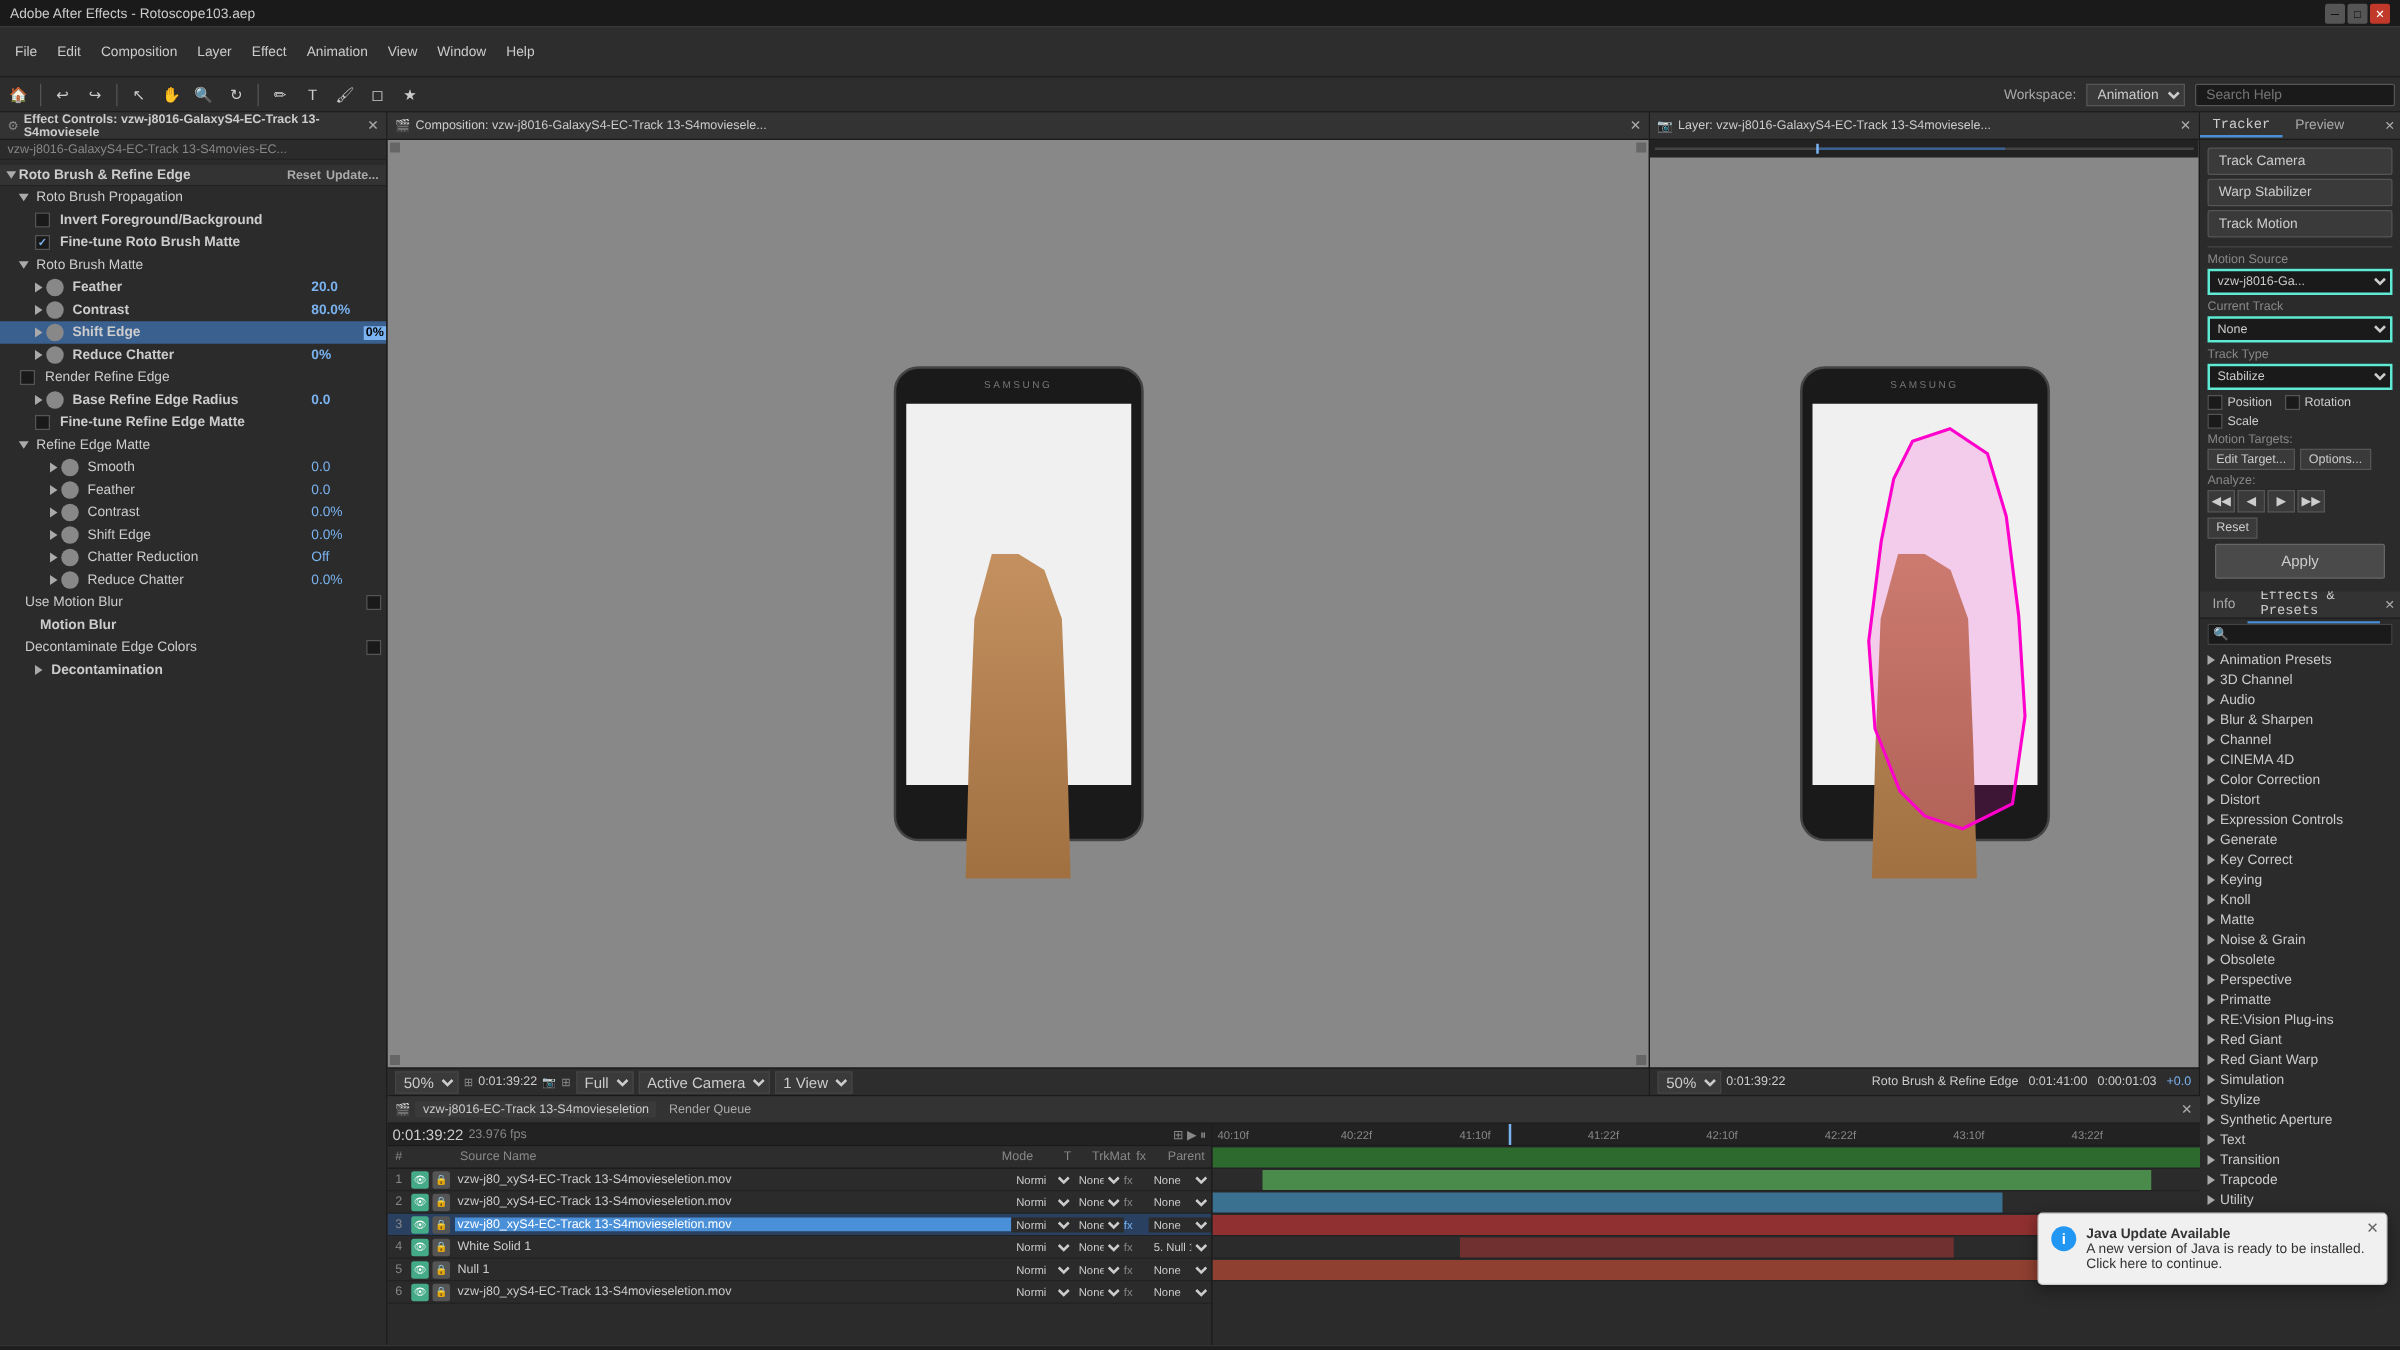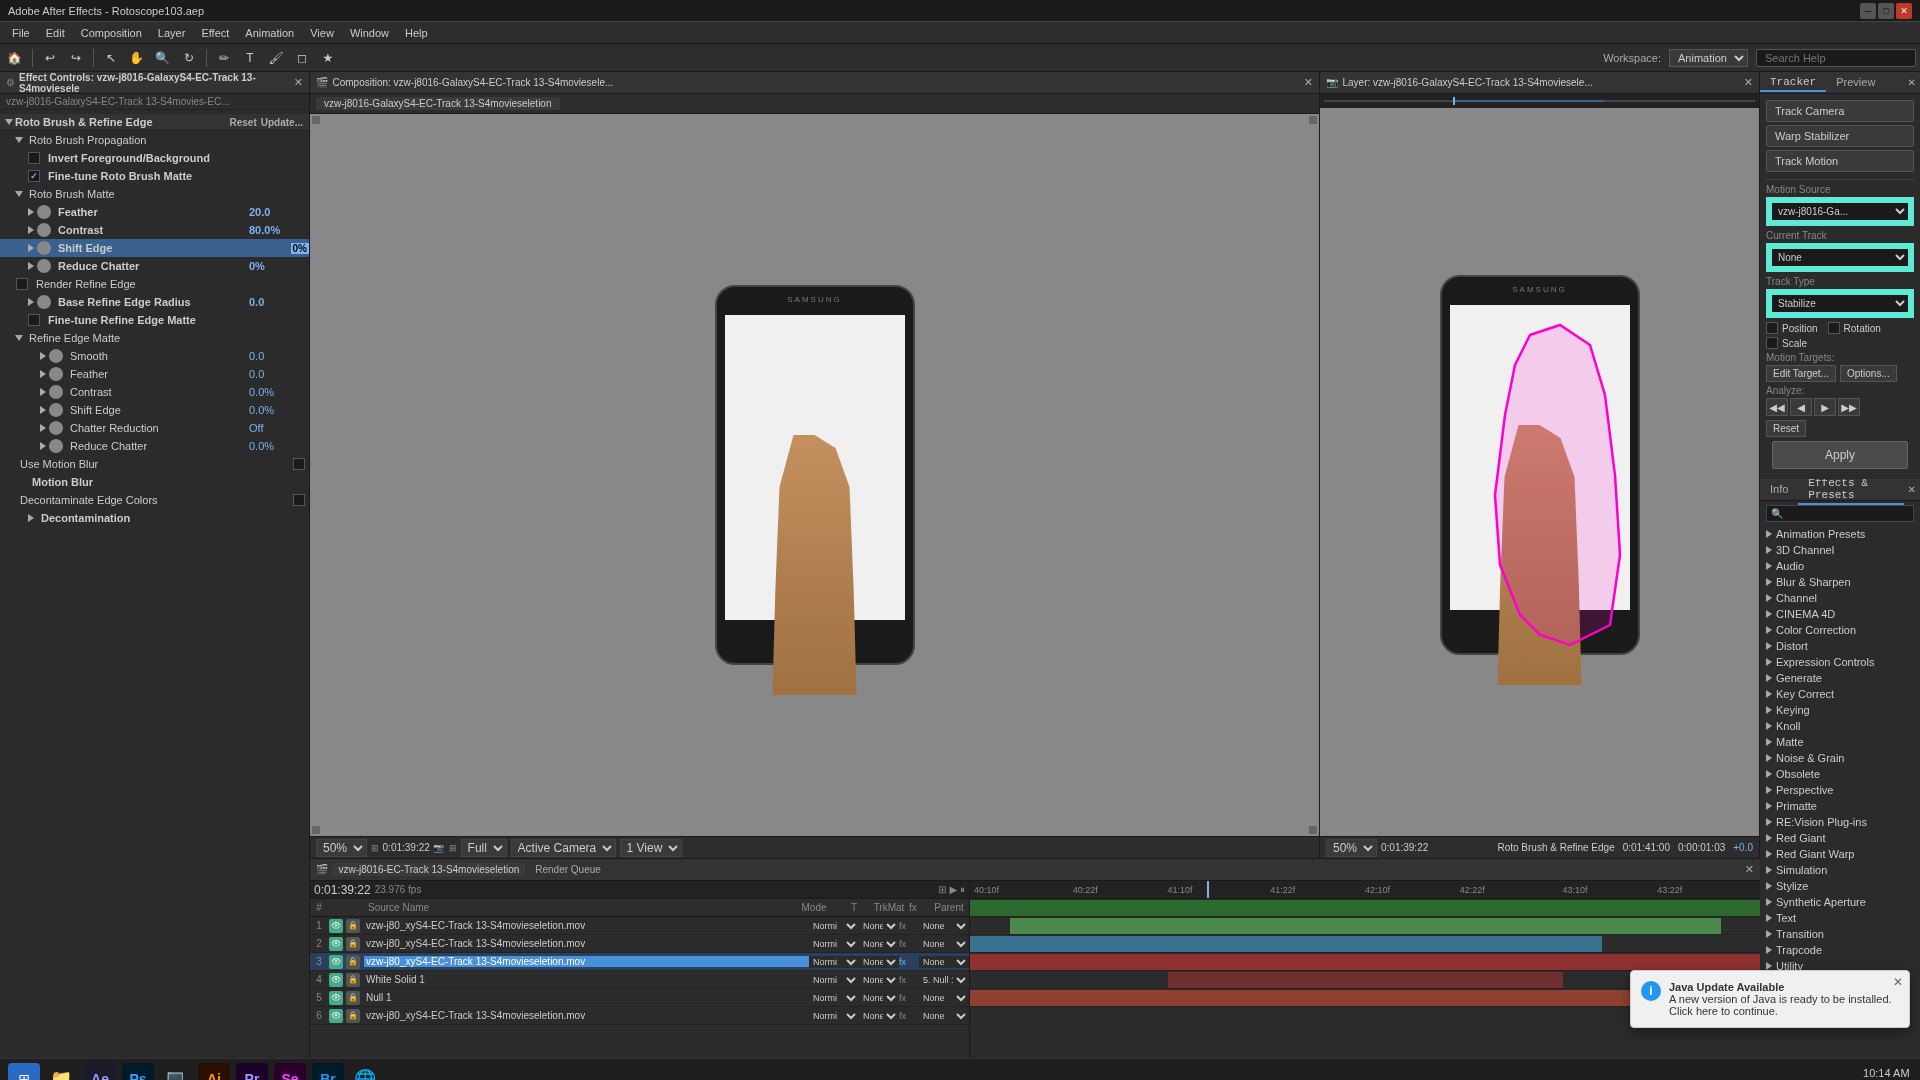--- a/index.html
+++ b/index.html
@@ -12,21 +12,21 @@
     }
     #title-bar .title { color: #ccc; font-size: 11px; }
     #title-bar .win-controls { display: flex; gap: 2px; }
     #title-bar .win-btn { width: 16px; height: 16px; border-radius: 2px; border: none; cursor: pointer; font-size: 9px; display: flex; align-items: center; justify-content: center; }
     #title-bar .win-btn.minimize { background: #555; }
     #title-bar .win-btn.maximize { background: #555; }
     #title-bar .win-btn.close { background: #c0392b; color: white; }
 
     
     #menu-bar {
-      height: 22px; background: #2d2d2d; display: flex; align-items: center; padding: 0 4px;
+      height: 40px; background: #2d2d2d; display: flex; align-items: center; padding: 0 4px;
       border-bottom: 1px solid #1a1a1a;
     }
     #menu-bar .menu-item { padding: 2px 8px; color: #ccc; font-size: 11px; cursor: pointer; border-radius: 2px; }
 
     
     #toolbar {
       height: 28px; background: #2d2d2d; display: flex; align-items: center; padding: 0 4px;
       border-bottom: 1px solid #1a1a1a; gap: 4px;
     }
     .toolbar-btn { width: 22px; height: 22px; background: transparent; border: 1px solid transparent; border-radius: 2px; cursor: pointer; display: flex; align-items: center; justify-content: center; color: #ccc; font-size: 12px; }
@@ -110,21 +110,21 @@
       height: 22px; background: #333; display: flex; align-items: center; border-bottom: 1px solid #1a1a1a;
     }
     .right-tab { padding: 2px 10px; font-size: 11px; color: #aaa; cursor: pointer; border-bottom: 2px solid transparent; }
     .right-tab.active { color: #ccc; border-bottom-color: #4a90d9; font-family: Liberation Mono, monospace; }
     .tracker-section { padding: 6px; }
     .tracker-btn {
       width: 100%; padding: 4px 8px; background: #3a3a3a; border: 1px solid #555; color: #ccc;
       font-size: 11px; cursor: pointer; margin-bottom: 3px; text-align: left; border-radius: 2px;
     }
     .tracker-label { font-size: 10px; color: #888; margin-bottom: 2px; display: block; }
-    .tracker-select { width: 100%; background: #1a1a1a; border: 6px solid #5eead4; color: #ccc; font-size: 10px; padding: 2px; margin-bottom: 4px; }
+    .tracker-select { width: 100%; background: #1a1a1a; border: 2px solid #5eead4; color: #ccc; font-size: 10px; padding: 2px; margin-bottom: 4px; }
     .tracker-row { display: flex; align-items: center; gap: 4px; margin-bottom: 3px; }
     .tracker-checkbox { width: 12px; height: 12px; background: #1a1a1a; border: 1px solid #555; }
     .tracker-btn-small { padding: 2px 6px; background: #3a3a3a; border: 1px solid #555; color: #ccc; font-size: 10px; cursor: pointer; }
     .analyze-controls { display: flex; gap: 2px; }
     .analyze-btn { width: 22px; height: 18px; background: #3a3a3a; border: 1px solid #555; color: #ccc; font-size: 10px; cursor: pointer; display: flex; align-items: center; justify-content: center; }
     .apply-btn {
       width: calc(100% - 12px); margin: 4px 6px; padding: 6px; background: #4a4a4a;
       border: 1px solid #666; color: #ccc; font-size: 12px; cursor: pointer; border-radius: 2px; text-align: center;
     }
     .separator-line { height: 1px; background: #444; margin: 4px 0; }
@@ -370,23 +370,20 @@
 
   <div id="center-area">
     <div id="comp-viewer">
 
       <div class="viewer-panel">
         <div class="viewer-panel-header">
           <span style="font-size:10px;color:#888;">🎬</span>
           <span style="font-size:10px;color:#ccc;">Composition: vzw-j8016-GalaxyS4-EC-Track 13-S4moviesele...</span>
           <span class="panel-close" style="margin-left:auto;">✕</span>
         </div>
-        <div style="height:20px;background:#2d2d2d;border-bottom:1px solid #1a1a1a;display:flex;align-items:center;padding:0 6px;">
-          <span style="font-size:10px;color:#ccc;background:#3a3a3a;padding:1px 8px;border-radius:2px 2px 0 0;">vzw-j8016-GalaxyS4-EC-Track 13-S4movieseletion</span>
-        </div>
         <div class="viewer-canvas">
           <div class="comp-viewer-bg">
 
             <div style="position:relative;width:200px;height:380px;">
               <div style="position:absolute;inset:0;background:#1a1a1a;border-radius:20px;border:2px solid #444;"></div>
               <div style="position:absolute;left:10px;right:10px;top:30px;bottom:45px;background:#f0f0f0;"></div>
               <span style="position:absolute;top:10px;left:50%;transform:translateX(-50%);color:#777;font-size:8px;letter-spacing:2px;white-space:nowrap;">SAMSUNG</span>
 
               <div style="position:absolute;bottom:-30px;left:30px;width:140px;height:260px;background:linear-gradient(180deg,#c49060 0%,#a07040 100%);clip-path:polygon(35% 0%,50% 0%,65% 5%,75% 20%,78% 60%,80% 100%,20% 100%,22% 60%,25% 20%);"></div>
             </div>

